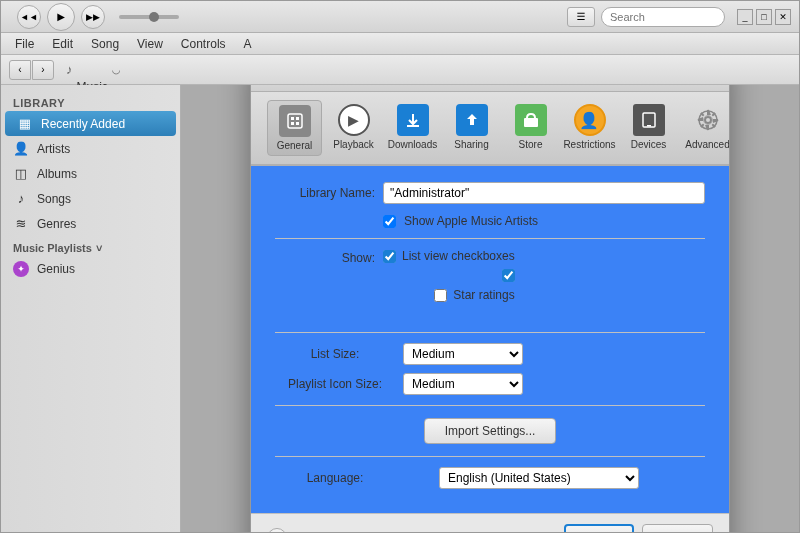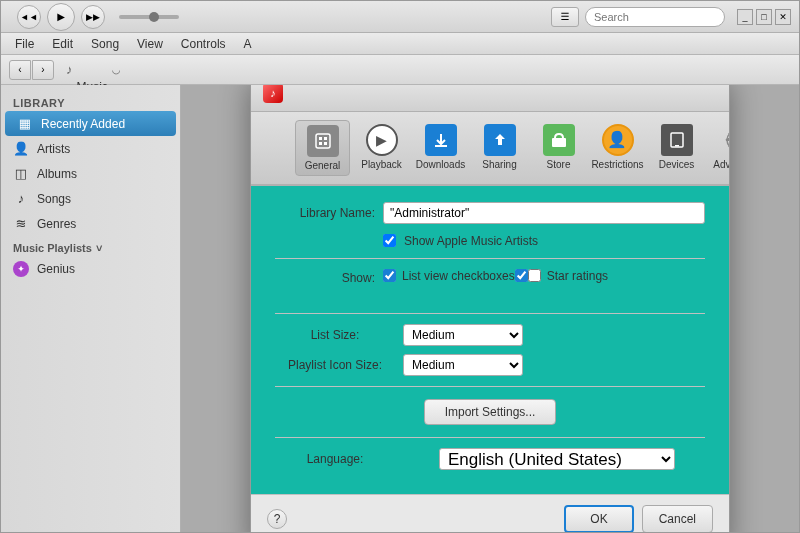--- a/index.html
+++ b/index.html
@@ -101,21 +101,21 @@
       background: linear-gradient(to bottom, #f5f5f5, #ddd);
       border: 1px solid #aaa;
       border-radius: 3px;
       display: flex;
       align-items: center;
       justify-content: center;
       cursor: pointer;
       font-size: 10px;
     }
     .search-box {
-      width: 140px;
+      width: 124px;
       height: 20px;
       border: 1px solid #aaa;
       border-radius: 10px;
       padding: 0 8px;
       font-size: 11px;
       background: white;
     }
     .window-controls {
       display: flex;
       gap: 3px;
@@ -334,21 +334,20 @@
       align-items: center;
       gap: 3px;
       padding: 4px 8px;
       cursor: pointer;
       border-radius: 4px;
       min-width: 55px;
     }
     .toolbar-item.active {
       background: linear-gradient(to bottom, #d0d0d0, #b8b8b8);
       border: 1px solid #aaa;
-      margin-left: 28px;
     }
     .toolbar-label {
       font-size: 10px;
       color: #333;
     }
 
     
     .icon-general {
       width: 32px; height: 32px;
       background: #888;
@@ -403,21 +402,21 @@
     }
     .icon-advanced {
       width: 32px; height: 32px;
       display: flex; align-items: center; justify-content: center;
       color: #888; font-size: 24px;
     }
 
     
     .dialog-body {
       padding: 16px 24px;
-      background: #14b8a6;
+      background: #3b82f6;
     }
     .form-row {
       display: flex;
       align-items: center;
       margin-bottom: 10px;
       gap: 8px;
     }
     .form-label {
       width: 100px;
       text-align: right;
@@ -453,21 +452,22 @@
       width: 100px;
       text-align: right;
       font-size: 12px;
       color: #333;
       flex-shrink: 0;
       align-self: flex-start;
       padding-top: 2px;
     }
     .checkboxes-group {
       display: flex;
-      flex-direction: row;
+      flex-direction: column;
+      align-items: flex-end;
     }
     .divider {
       height: 1px;
       background: #c0c0c0;
       margin: 10px 0;
     }
     .select-row {
       display: flex;
       align-items: center;
       margin-bottom: 8px;
@@ -495,26 +495,26 @@
       padding: 5px 20px;
       background: linear-gradient(to bottom, #f5f5f5, #e0e0e0);
       border: 1px solid #aaa;
       border-radius: 4px;
       font-size: 12px;
       cursor: pointer;
       color: #333;
     }
 
     .language-select {
-      width: 236px;
+      width: 200px;
       height: 22px;
       border: 1px solid #aaa;
       border-radius: 3px;
       padding: 0 4px;
-      font-size: 17px;
+      font-size: 12px;
       background: white;
       margin-left: 36px;
     }
 
     
     .dialog-footer {
       background: #e8e8e8;
       border-top: 1px solid #c0c0c0;
       padding: 10px 16px;
       display: flex;

